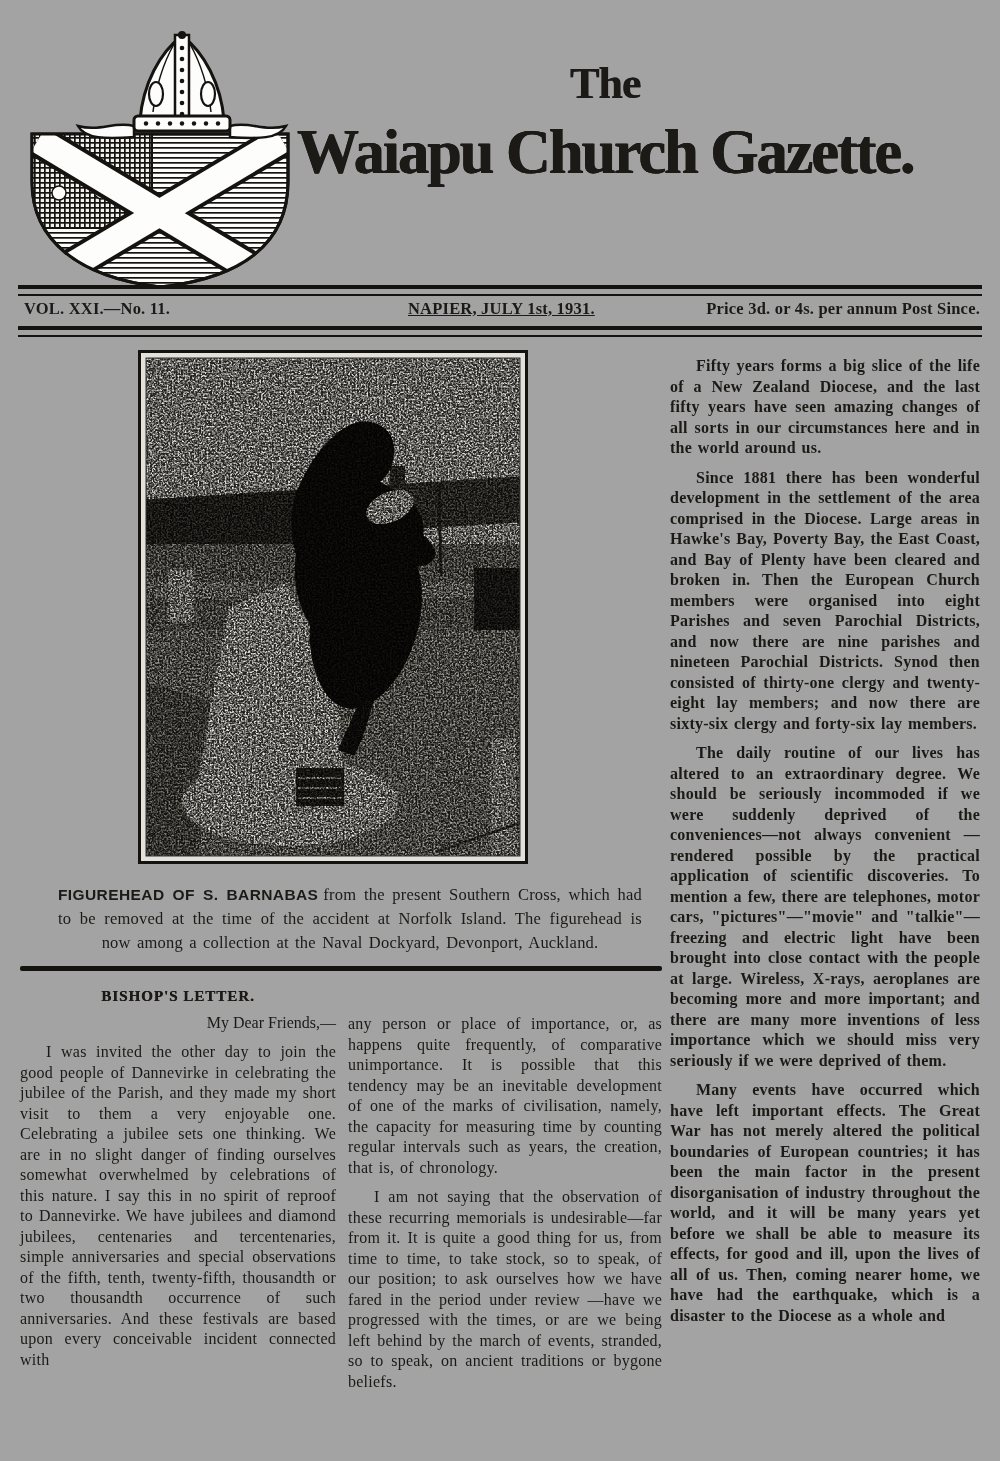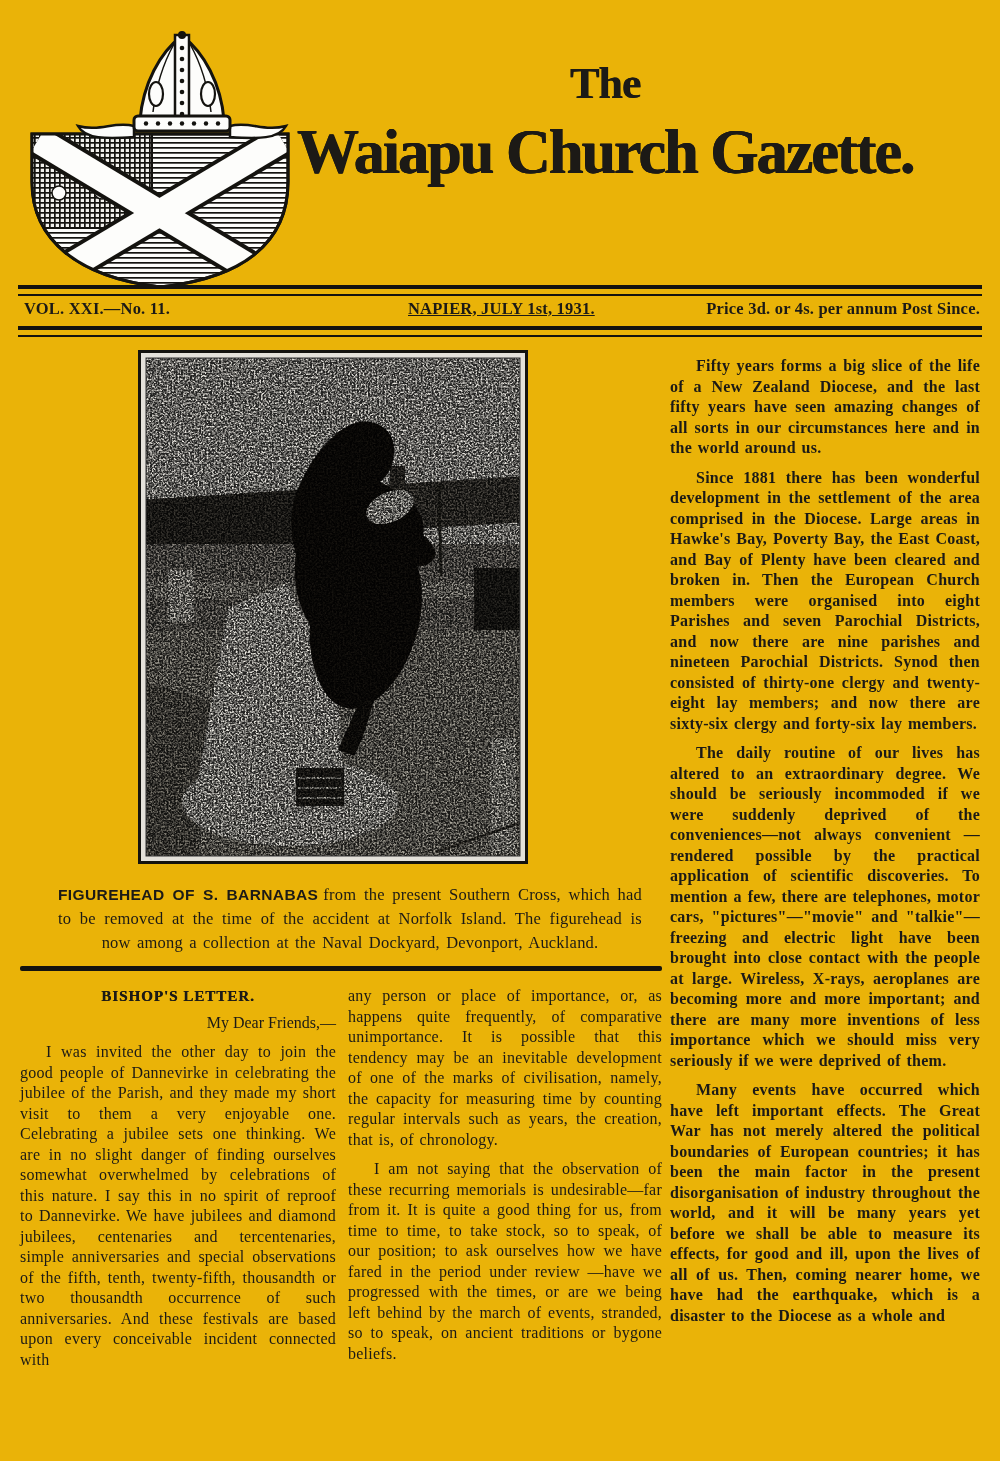--- a/index.html
+++ b/index.html
@@ -1,21 +1,21 @@
 <!DOCTYPE html>
 <html><head>
 <meta charset="utf-8">
 <style>
   html,body{margin:0;padding:0;}
   body{background:#e9e7e2;}
   .page{
     position:relative;
     width:1000px;height:1461px;
     margin:0 auto;
-    background:#eab308;
+    background:#a3a3a3;
     color:#1c1a16;
     font-family:"Liberation Serif","DejaVu Serif",serif;
     overflow:hidden;
   }
   
   .crest{position:absolute;left:22px;top:30px;}
   .masthead-text{position:absolute;left:228px;top:62px;width:754px;text-align:center;}
   .masthead-the{
     font-size:44px;font-weight:bold;line-height:1;
     letter-spacing:-1px;
@@ -52,21 +52,21 @@
     letter-spacing:0.2px;word-spacing:2px;
   }
   .caption-lead{
     font-family:"Liberation Sans","DejaVu Sans",sans-serif;
     font-weight:bold;font-size:15.5px;letter-spacing:0.4px;
     margin-right:5px;
   }
   .caption-rule{margin-top:11px;height:5px;background:#14130f;border-radius:2px;}
   .letter{margin-top:15px;display:flex;gap:12px;}
   .letter-col1{width:316px;flex:0 0 316px;}
-  .letter-col2{flex:1;}
+  .letter-col2{flex:1;margin-top:28px;}
   .letter-heading{
     text-align:center;font-weight:bold;font-size:15px;
     letter-spacing:1px;margin:2px 0 9px;
     text-shadow:0.4px 0 currentColor;
   }
   .salutation{font-size:16px;margin:0 0 10px;text-align:right;}
   .para{
     margin:0 0 9px;
     font-size:16px;line-height:20.5px;
     text-align:justify;text-indent:26px;

